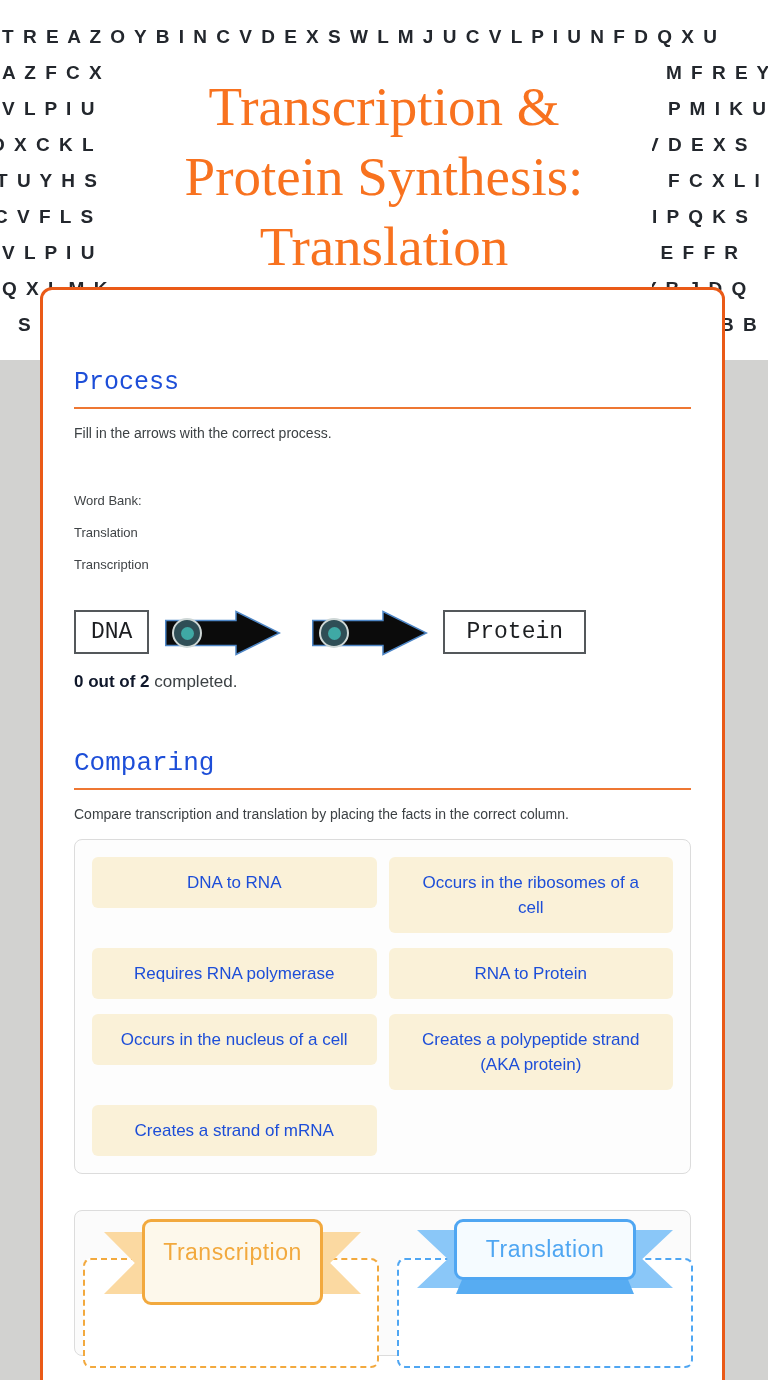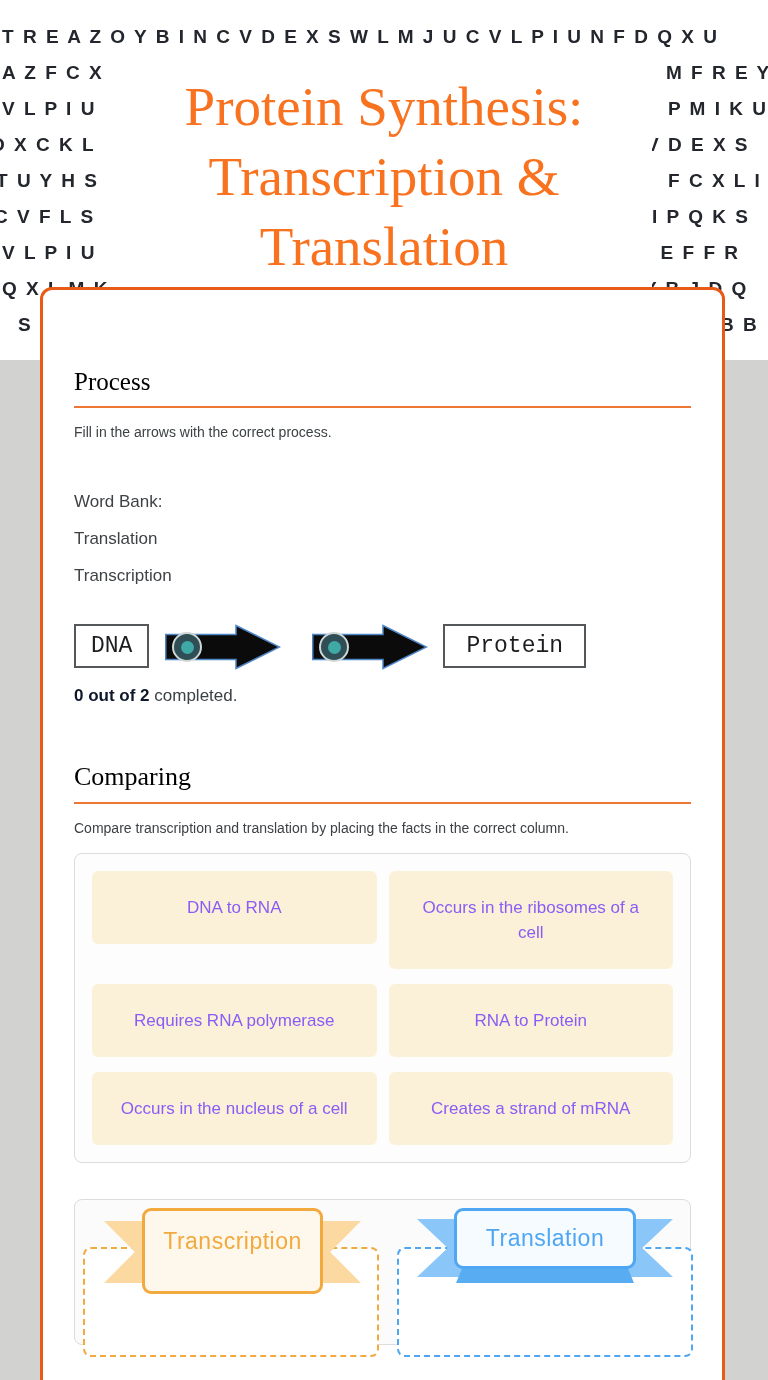--- a/index.html
+++ b/index.html
@@ -15,27 +15,27 @@
   .right-block .letters{left:0;}
   .title{position:absolute;left:0;top:72px;width:768px;text-align:center;z-index:2;
          font-family:"Liberation Serif",serif;font-weight:400;color:#F8721F;
          font-size:55px;line-height:70px;}
 
   
   .card{position:absolute;left:40px;top:287px;width:685px;height:1120px;background:#ffffff;
         border:3px solid #EA5A17;border-radius:12px;z-index:3;box-sizing:border-box;
         padding:78px 31px 0 31px;}
 
-  .section-h{font-family:Liberation Serif, serif;font-weight:400;color:#000000;
+  .section-h{font-family:Liberation Mono, monospace;font-weight:400;color:#1d4ed8;
              font-size:25px;margin:0;}
   .section-rule{border:none;border-top:2px solid #EE7733;margin:10px 0 0 0;}
   .instruction{font-size:14px;line-height:23px;color:#3C4144;margin:13px 0 0 0;}
 
   .wordbank{margin-top:48px;}
-  .wb-line{font-size:17px;color:#3F4346;margin:0 0 17px 0;}
+  .wb-line{font-size:13px;color:#3F4346;margin:0 0 17px 0;}
 
   
   .diagram{margin-top:38px;display:flex;align-items:flex-start;font-family:Liberation Mono, monospace;}
   .node{border:2px solid #54585B;background:#fff;color:#1C1E21;font-size:23px;
         padding:7px 15px;white-space:nowrap;}
   .node.protein{padding:7px 21px;}
   .arrowbox{position:relative;width:116px;height:46px;margin:0 15px 0 16px;flex:0 0 auto;}
   .arrowbox svg{display:block;}
   .drop-circle{position:absolute;left:7px;top:8px;width:30px;height:30px;border-radius:50%;
                background:#2F4E56;border:2px solid #CED7D6;box-sizing:border-box;
@@ -43,22 +43,22 @@
   .drop-circle .dot{width:13px;height:13px;border-radius:50%;background:#3FA9A5;}
 
   .progress{margin-top:16px;font-size:17px;color:#3C4144;}
   .progress b{color:#0f172a;}
 
   
   .comparing-h{margin-top:56px;font-size:26px;}
   .facts-box{margin-top:13px;border:1px solid #DCDCDC;border-radius:8px;background:#FDFDFD;
              padding:17px;display:grid;grid-template-columns:1fr 1fr;column-gap:12px;row-gap:15px;
              align-items:start;}
-  .fact{background:#FAF1D8;border-radius:6px;padding:24px 22px;font-size:17px;line-height:25px;
-        color:#8b5cf6;text-align:center;cursor:grab;}
+  .fact{background:#FAF1D8;border-radius:6px;padding:13px 22px;font-size:17px;line-height:25px;
+        color:#1d4ed8;text-align:center;cursor:grab;}
 
   
   .ribbons-box{margin-top:36px;position:relative;height:146px;border:1px solid #DCDCDC;
                border-radius:8px;background:#FBFBFB;box-sizing:border-box;}
   .dropzone{position:absolute;top:47px;height:110px;width:296px;border-radius:8px;
             background:#ffffff;box-sizing:border-box;}
   .dz-orange{left:8px;border:2px dashed #F2A93E;}
   .dz-blue{left:322px;border:2px dashed #4FA6F2;}
   .ribbon-tails{position:absolute;
         clip-path:polygon(0 0,100% 0,88% 50%,100% 100%,0 100%,12% 50%);}
@@ -95,22 +95,22 @@
       <div class="letters" style="left:16px;top:98px;">P M I K U</div>
       <div class="letters" style="left:-6px;top:134px;">V D E X S</div>
       <div class="letters" style="left:16px;top:170px;">F C X L I</div>
       <div class="letters" style="left:0px;top:206px;">I P Q K S</div>
       <div class="letters" style="left:-12px;top:242px;">L E F F R</div>
       <div class="letters" style="left:-8px;top:278px;">Y B J D Q</div>
       <div class="letters" style="left:68px;top:314px;">B B</div>
     </div>
 
     <div class="title">
+      <div>Transcription &amp;</div>
       <div>Protein Synthesis:</div>
-      <div>Transcription &amp;</div>
       <div>Translation</div>
     </div>
   </div>
 
   <div class="card">
 
     <h2 class="section-h">Process</h2>
     <hr class="section-rule">
     <p class="instruction">Fill in the arrows with the correct process.</p>
 
@@ -150,20 +150,21 @@
     <h2 class="section-h comparing-h">Comparing</h2>
     <hr class="section-rule">
     <p class="instruction">Compare transcription and translation by placing the facts in the correct column.</p>
 
     <div class="facts-box">
       <div class="fact">DNA to RNA</div>
       <div class="fact">Occurs in the ribosomes of a cell</div>
       <div class="fact">Requires RNA polymerase</div>
       <div class="fact">RNA to Protein</div>
       <div class="fact">Occurs in the nucleus of a cell</div>
+      <div class="fact">Creates a polypeptide strand (AKA protein)</div>
       <div class="fact">Creates a strand of mRNA</div>
     </div>
 
     <div class="ribbons-box">
       <div class="dropzone dz-orange"></div>
       <div class="dropzone dz-blue"></div>
 
       <div class="ribbon-tails tails-orange"></div>
       <div class="ribbon-label rl-orange">Transcription</div>
 

